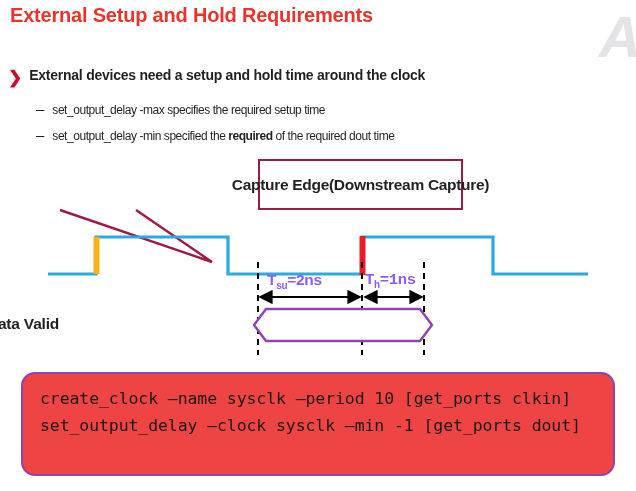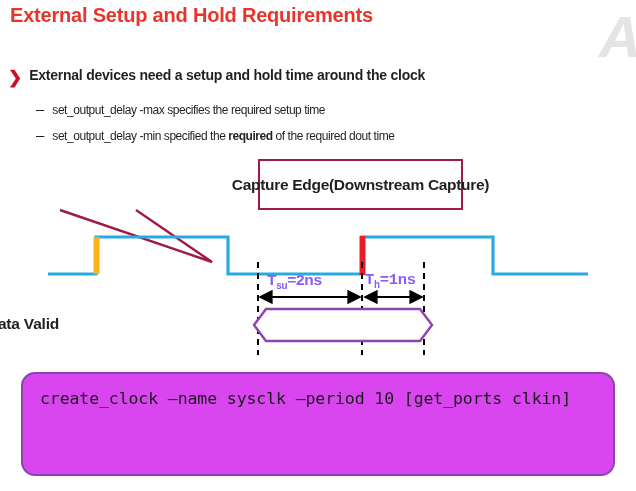--- a/index.html
+++ b/index.html
@@ -142,21 +142,21 @@
   }
   .datavalid-text span { position: relative; left: -295px; }
 
   
   .codebox {
     position: absolute;
     left: 21px; top: 372px;
     width: 594px; height: 104px;
     border: 2.2px solid #8e44ad;
     border-radius: 14px;
-    background: #d946ef;
+    background: #ef4444;
     padding: 12px 0 0 17px;
   }
   .codeline {
     font-family: "DejaVu Sans Mono", "Liberation Mono", monospace;
     font-size: 16.5px;
     color: #1a1a1a;
     line-height: 1.62;
     white-space: pre;
     letter-spacing: -0.1px;
   }
@@ -226,15 +226,16 @@
   </svg>
 
   <div class="tlabel" id="tsu"><span>T</span><sub>su</sub><span>=2ns</span></div>
 
   <div class="tlabel" id="th"><span>T</span><sub>h</sub><span>=1ns</span></div>
 
   <div class="datavalid-text"><span>Data Valid</span></div>
 
   <div class="codebox">
     <div class="codeline">create_clock –name sysclk –period 10 [get_ports clkin]</div>
+    <div class="codeline">set_output_delay –clock sysclk –min -1 [get_ports dout]</div>
   </div>
 
 </div>
 
 </body></html>

